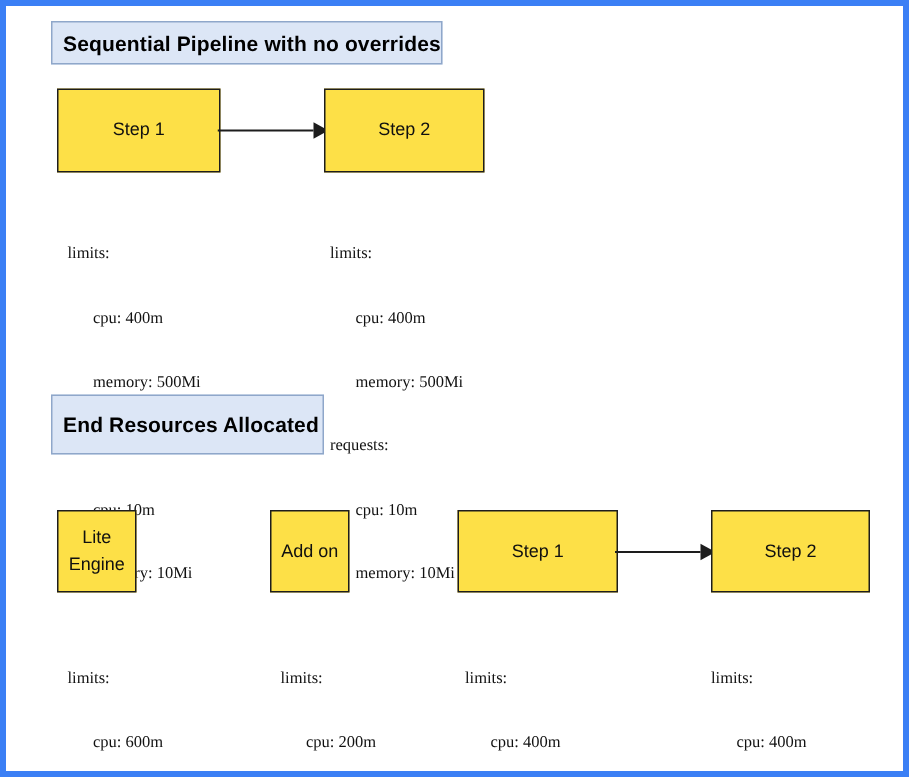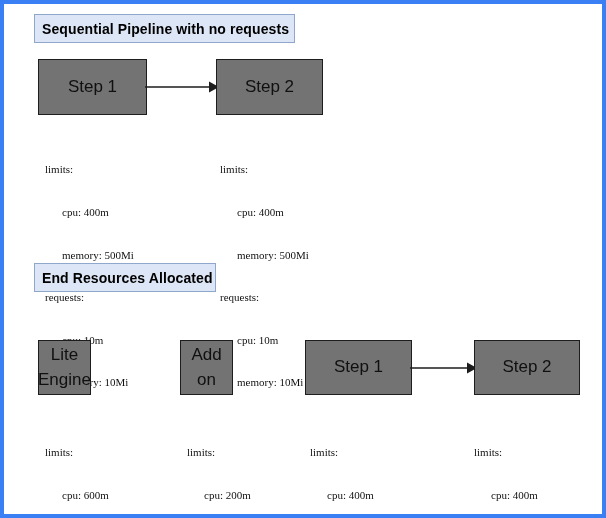--- a/index.html
+++ b/index.html
@@ -39,34 +39,34 @@
   #title-sequential {
     left: 30px;
     top: 10px;
     width: 261px;
     height: 29px;
   }
   #title-end-resources {
     left: 30px;
     top: 259px;
     width: 182px;
-    height: 29px;
+    height: 40px;
   }
 
   
   .flow-box {
     position: absolute;
-    background: #737373;
+    background: #fde047;
     border: 1.6px solid #1d1d1d;
     box-sizing: border-box;
     display: flex;
     align-items: center;
     justify-content: center;
     text-align: center;
-    font-size: 17px;
+    font-size: 12px;
     color: #101010;
     line-height: 1.45;
   }
 
   
   #box-top-step1 { left: 34px;  top: 55px;  width: 109px; height: 56px; }
   #box-top-step2 { left: 212px; top: 55px;  width: 107px; height: 56px; }
 
   
   #box-lite-engine { left: 34px;  top: 336px; width: 53px;  height: 55px; }
@@ -100,21 +100,21 @@
   #res-bot-1 { left: 41px;  top: 413px; }
   #res-bot-2 { left: 183px; top: 413px; }
   #res-bot-3 { left: 306px; top: 413px; }
   #res-bot-4 { left: 470px; top: 413px; }
 </style>
 </head>
 <body>
 
 <div id="canvas">
 
-  <div id="title-sequential" class="section-title">Sequential Pipeline with no requests</div>
+  <div id="title-sequential" class="section-title">Sequential Pipeline with no overrides</div>
 
   <div id="box-top-step1" class="flow-box">
     <span>Step 1</span>
   </div>
 
   <svg id="arrow-top" class="connector" viewBox="0 0 74 26" width="74" height="26">
     <line x1="0" y1="13" x2="64" y2="13" stroke="#1d1d1d" stroke-width="1.4"></line>
     <polygon points="64,7.5 74,13 64,18.5" fill="#1d1d1d"></polygon>
   </svg>
 

